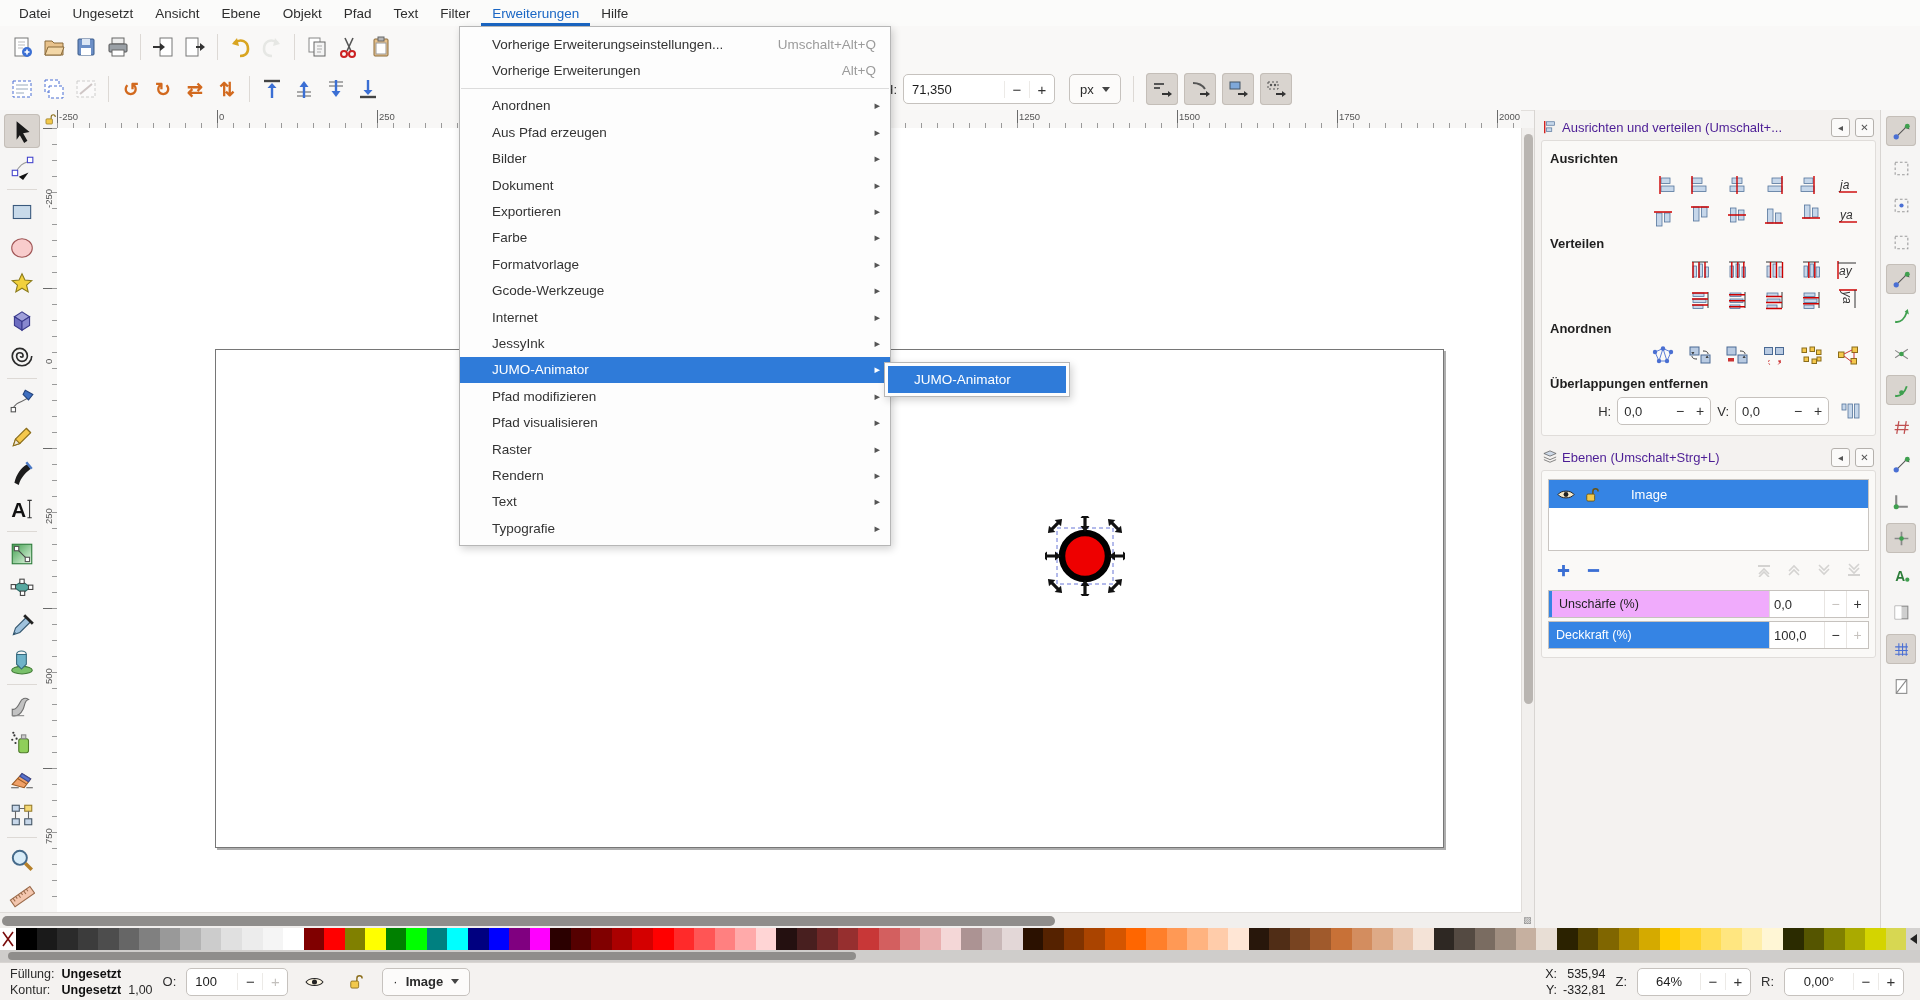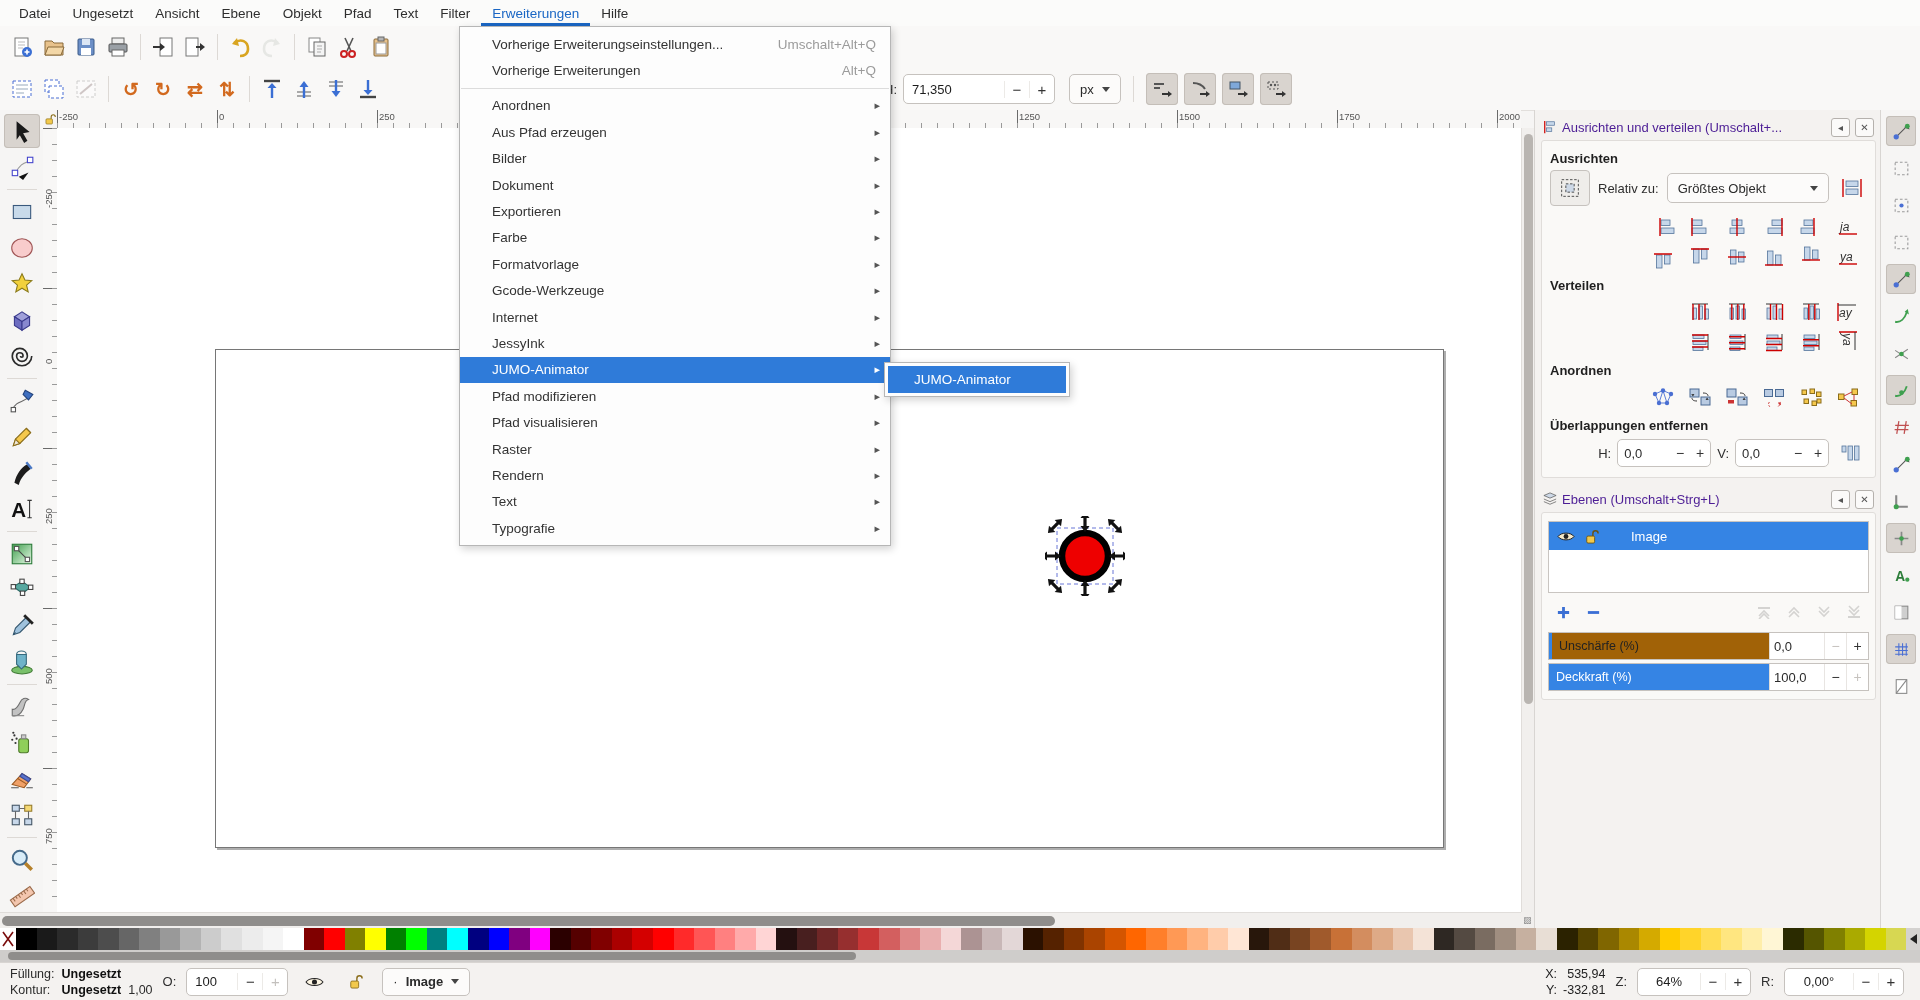--- a/index.html
+++ b/index.html
@@ -83,21 +83,21 @@
   .mini-spin .val{padding:0 6px;min-width:40px;}
   .mini-spin .bt{width:20px;text-align:center;font-size:14px;color:#333;}
 
   #layers-list{background:#fff;border:1px solid #c9c5c1;height:70px;margin:4px 0 6px;}
   #layer-row{display:flex;align-items:center;gap:10px;height:28px;background:#3584e4;color:#fff;padding:0 8px;}
   .lay-btns{display:flex;align-items:center;gap:4px;padding:2px 2px 6px;}
   .lay-btn{width:26px;height:22px;display:flex;align-items:center;justify-content:center;}
   .blend-row{display:flex;align-items:center;gap:10px;padding:6px 2px 10px;border-bottom:1px solid #e2dfdc;}
   .slider-row{display:flex;align-items:stretch;height:26px;border:1px solid #c6c2be;background:#fff;margin-top:3px;}
   .slider-bar{flex:1;display:flex;align-items:center;padding:0 7px;font-size:12.5px;position:relative;}
-  .slider-bar.gray{background:#a16207;color:#222;border-left:3px solid #3584e4;}
+  .slider-bar.gray{background:#f0abfc;color:#222;border-left:3px solid #3584e4;}
   .slider-bar.blue{background:#3584e4;color:#fff;}
   .slider-val{width:46px;display:flex;align-items:center;padding:0 4px;background:#fff;border-left:1px solid #e0ddda;}
   .slider-bt{width:21px;display:flex;align-items:center;justify-content:center;color:#333;border-left:1px solid #e8e5e2;font-size:14px;}
   .slider-bt.dis{color:#c6c2be;}
 
   
   #snapbar{left:1880px;top:110px;width:40px;height:818px;background:#f6f5f4;border-left:1px solid #d8d5d2;
            display:flex;flex-direction:column;align-items:center;padding-top:6px;gap:7px;}
   .snap-btn{width:30px;height:30px;border-radius:4px;display:flex;align-items:center;justify-content:center;}
   .snap-btn svg{width:19px;height:19px;}
@@ -587,41 +587,20 @@
           <line x1="2" y1="1" x2="2" y2="15" stroke="#c00" stroke-width="1.4"></line>
           <rect x="4" y="2" width="9" height="4" class="bar"></rect>
           <rect x="4" y="9" width="6" height="4" class="bar"></rect>
         </svg>
       <span class="t">Ausrichten und verteilen (Umschalt+...</span>
       <span class="hd-btn">◂</span>
       <span class="hd-btn">✕</span>
     </div>
     <div class="panel-bd">
       <div class="sect">Ausrichten</div>
-      <div class="row" style="gap:8px;padding:0 2px 6px">
-        <div class="ibtn" style="border:1px solid #c6c2be;background:#efedea;width:38px;height:34px">
-          <svg viewBox="0 0 24 24" style="width:20px;height:20px">
-              <rect x="2" y="2" width="20" height="20" fill="none" stroke="#333" stroke-dasharray="3 2"></rect>
-              <rect x="7" y="7" width="10" height="10" fill="#cdd8e6" stroke="#333" stroke-dasharray="3 2"></rect>
-            </svg>
-        </div>
-        <span class="lbl">Relativ zu:</span>
-        <div class="drop" style="flex:1">
-          <span style="flex:1">Größtes Objekt</span>
-          <span class="caret"></span>
-        </div>
-        <div class="abtn">
-          <svg class="aic" viewBox="0 0 24 20">
-              <line x1="3" y1="1" x2="3" y2="19" class="red"></line>
-              <line x1="21" y1="1" x2="21" y2="19" class="red"></line>
-              <rect x="6" y="3" width="12" height="5.5" class="bar"></rect>
-              <rect x="6" y="11" width="12" height="5.5" class="bar"></rect>
-            </svg>
-        </div>
-      </div>
       <div id="align-row1" class="agrid">
           <div class="abtn">
             <svg class="aic " viewBox="0 0 24 20">
               <rect x="10" y="3" width="9" height="5.5" class="bar"></rect>
               <rect x="10" y="11" width="13" height="5.5" class="bar"></rect>
               <line x1="9" y1="1" x2="9" y2="19" class="red"></line>
             </svg>
           </div>
           <div class="abtn">
             <svg class="aic " viewBox="0 0 24 20">

